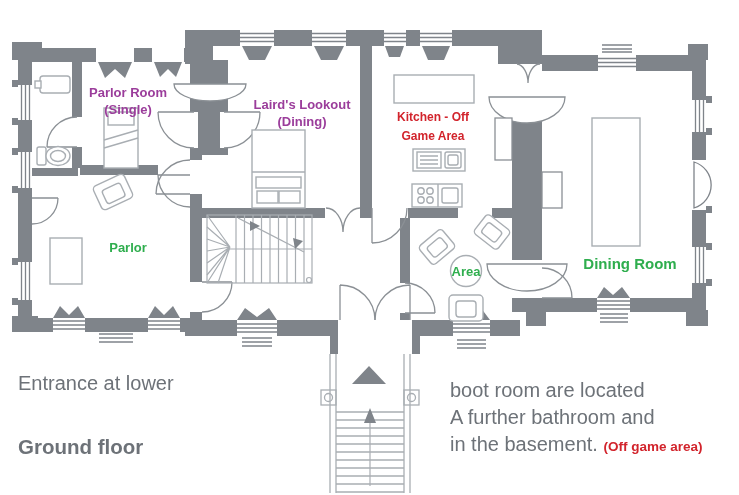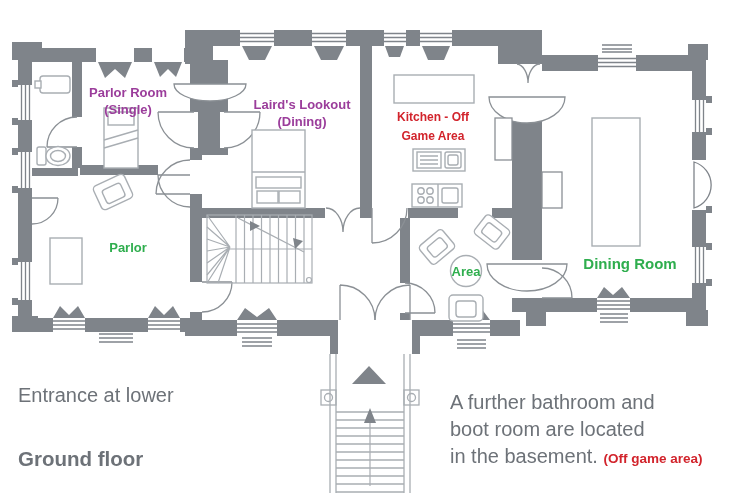--- a/index.html
+++ b/index.html
@@ -10,21 +10,21 @@
   #plan-svg{position:absolute;left:0;top:0;}
   .room-label{
     position:absolute;transform:translate(-50%,-50%);
     text-align:center;font-weight:700;font-size:13px;line-height:17px;white-space:nowrap;
   }
   .lbl-purple{color:#9b3d9b;}
   .lbl-red{color:#d2242c;font-size:12px;line-height:19px;}
   .lbl-green{color:#2fae4e;}
   .lbl-green-lg{color:#2fae4e;font-size:15px;}
   .note{
-    position:absolute;color:#6d7278;font-size:20px;line-height:27px;white-space:nowrap;margin-top:12px;
+    position:absolute;color:#6d7278;font-size:20px;line-height:27px;white-space:nowrap;
   }
   .note-bold{font-weight:700;font-size:20.5px;}
   .offgame{color:#d2242c;font-weight:700;font-size:13.5px;}
 </style>
 </head>
 <body>
 
 <div id="stage">
 
 <svg id="plan-svg" width="739" height="495" viewBox="0 0 739 495">
@@ -348,21 +348,21 @@
 
   <div class="note" style="left:18px;top:370px">
     <div>Entrance at lower</div>
   </div>
 
   <div class="note note-bold" style="left:18px;top:433px">
     <div>Ground floor</div>
   </div>
 
   <div class="note" style="left:450px;top:377px">
+    <div>boot room are located</div>
     <div>A further bathroom and</div>
-    <div>boot room are located</div>
     <div>
       <span>in the basement.</span>
       <span class="offgame">(Off game area)</span>
     </div>
   </div>
 
 </div>
 
 </body></html>

